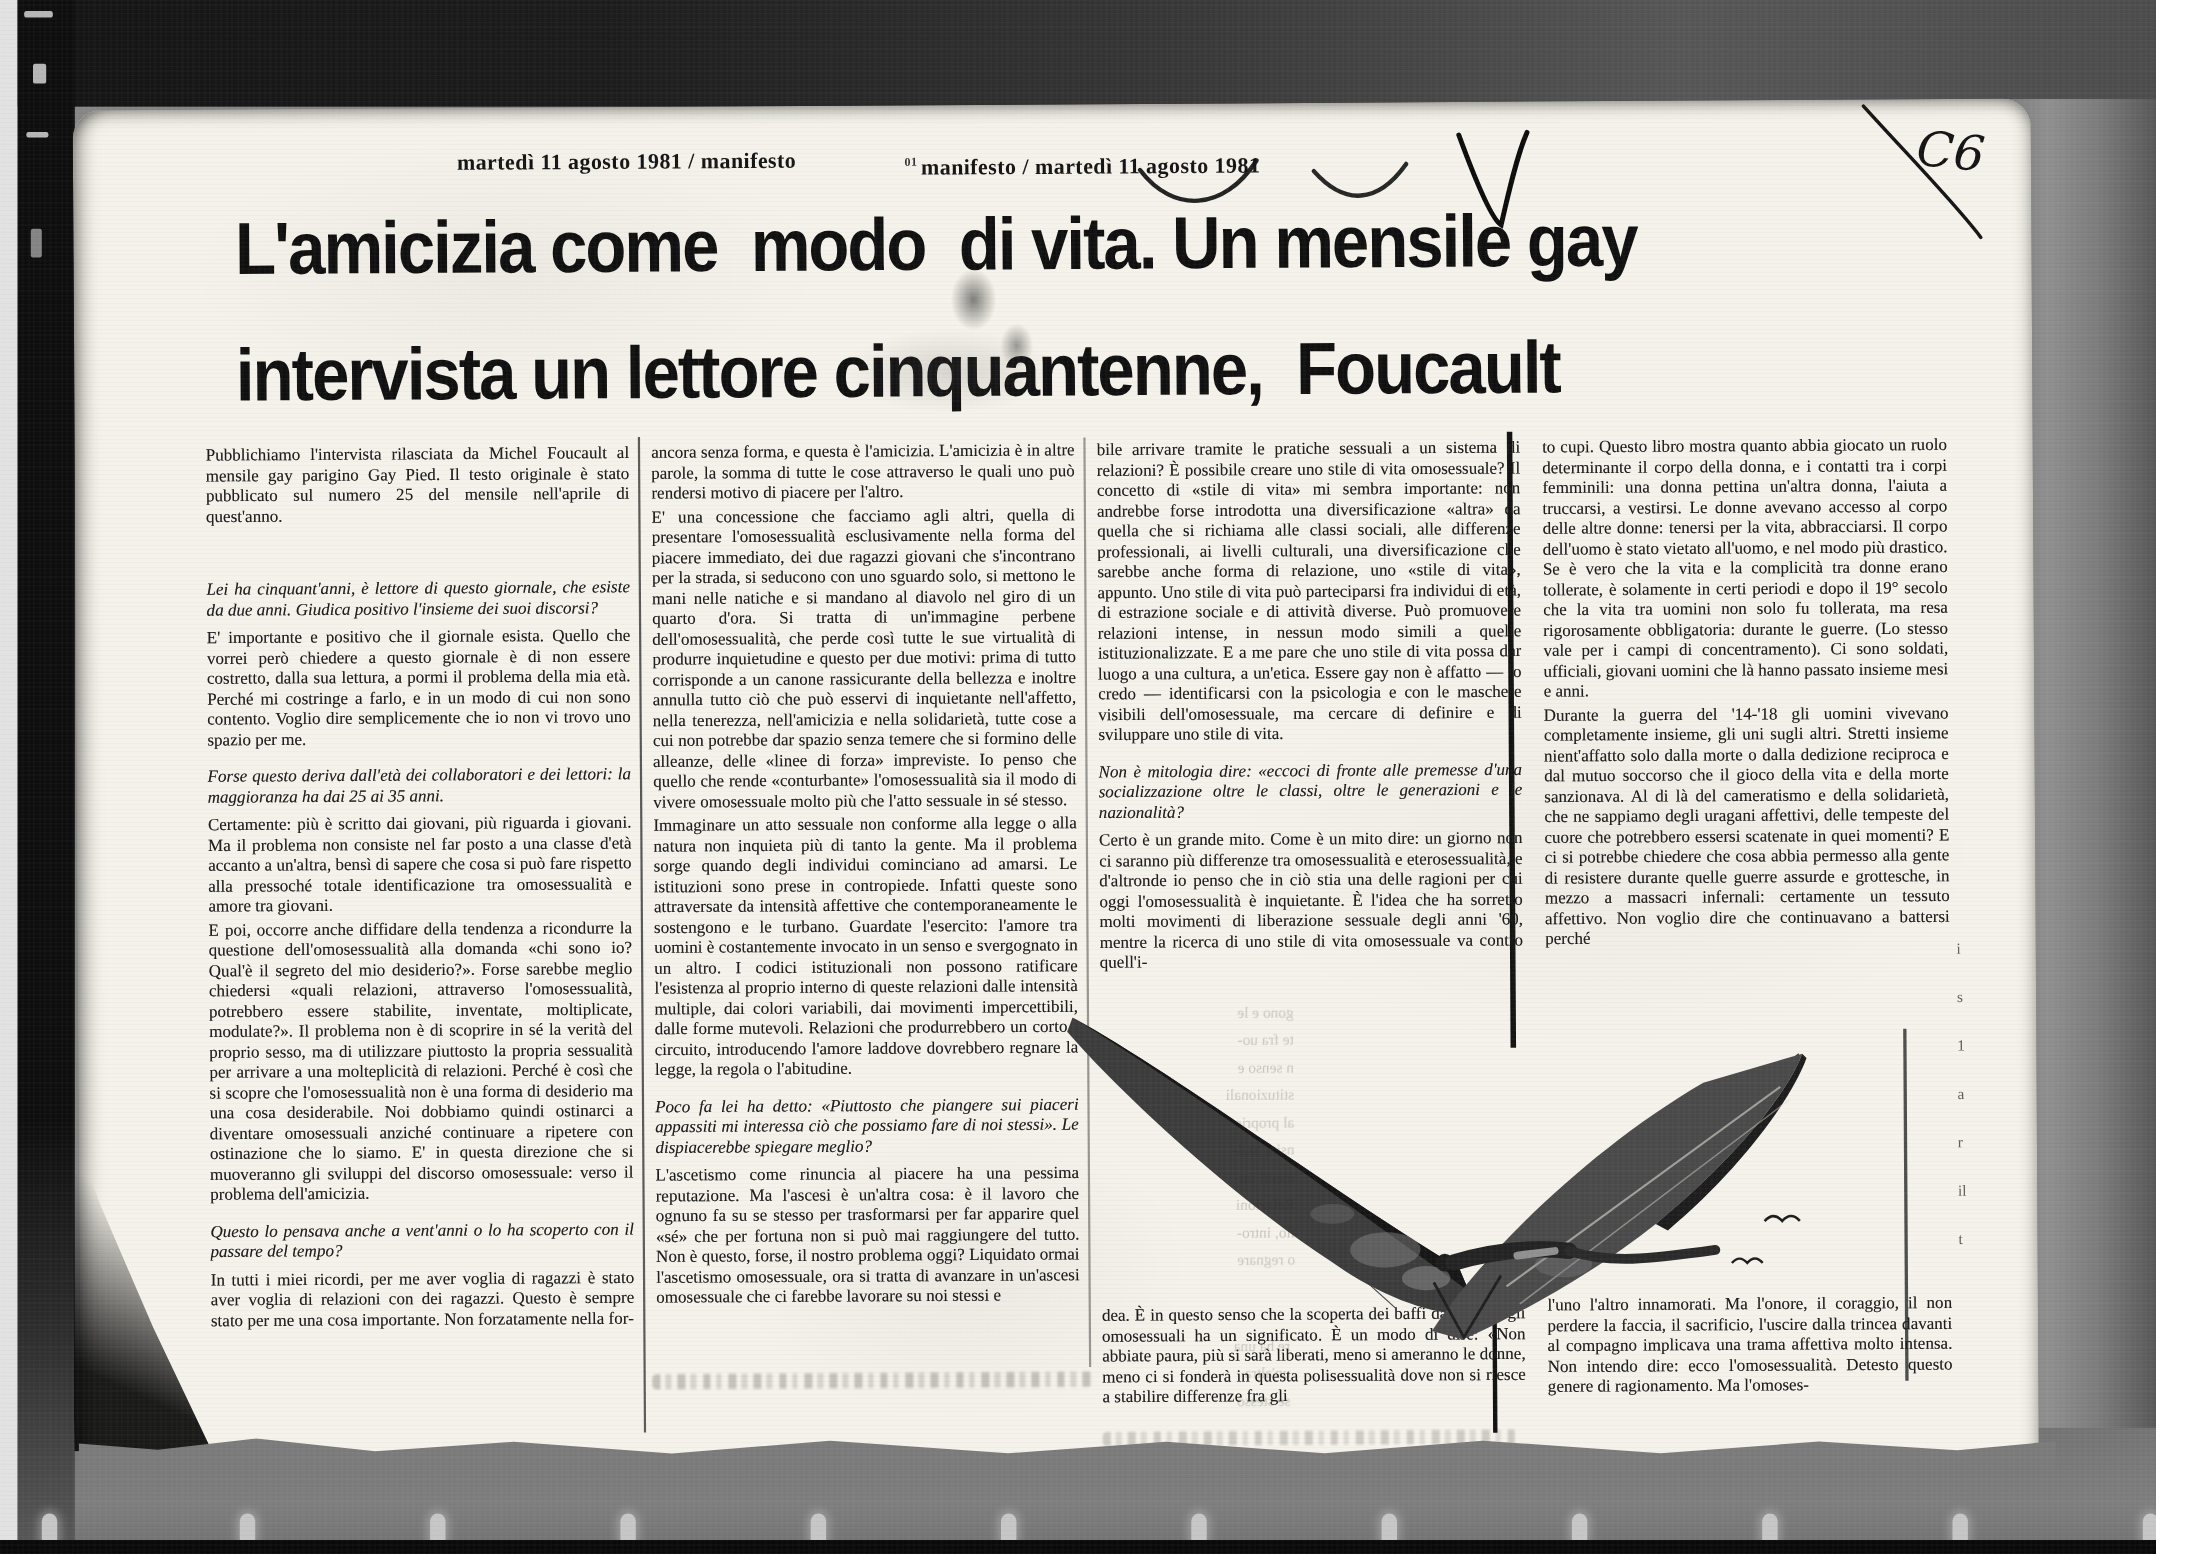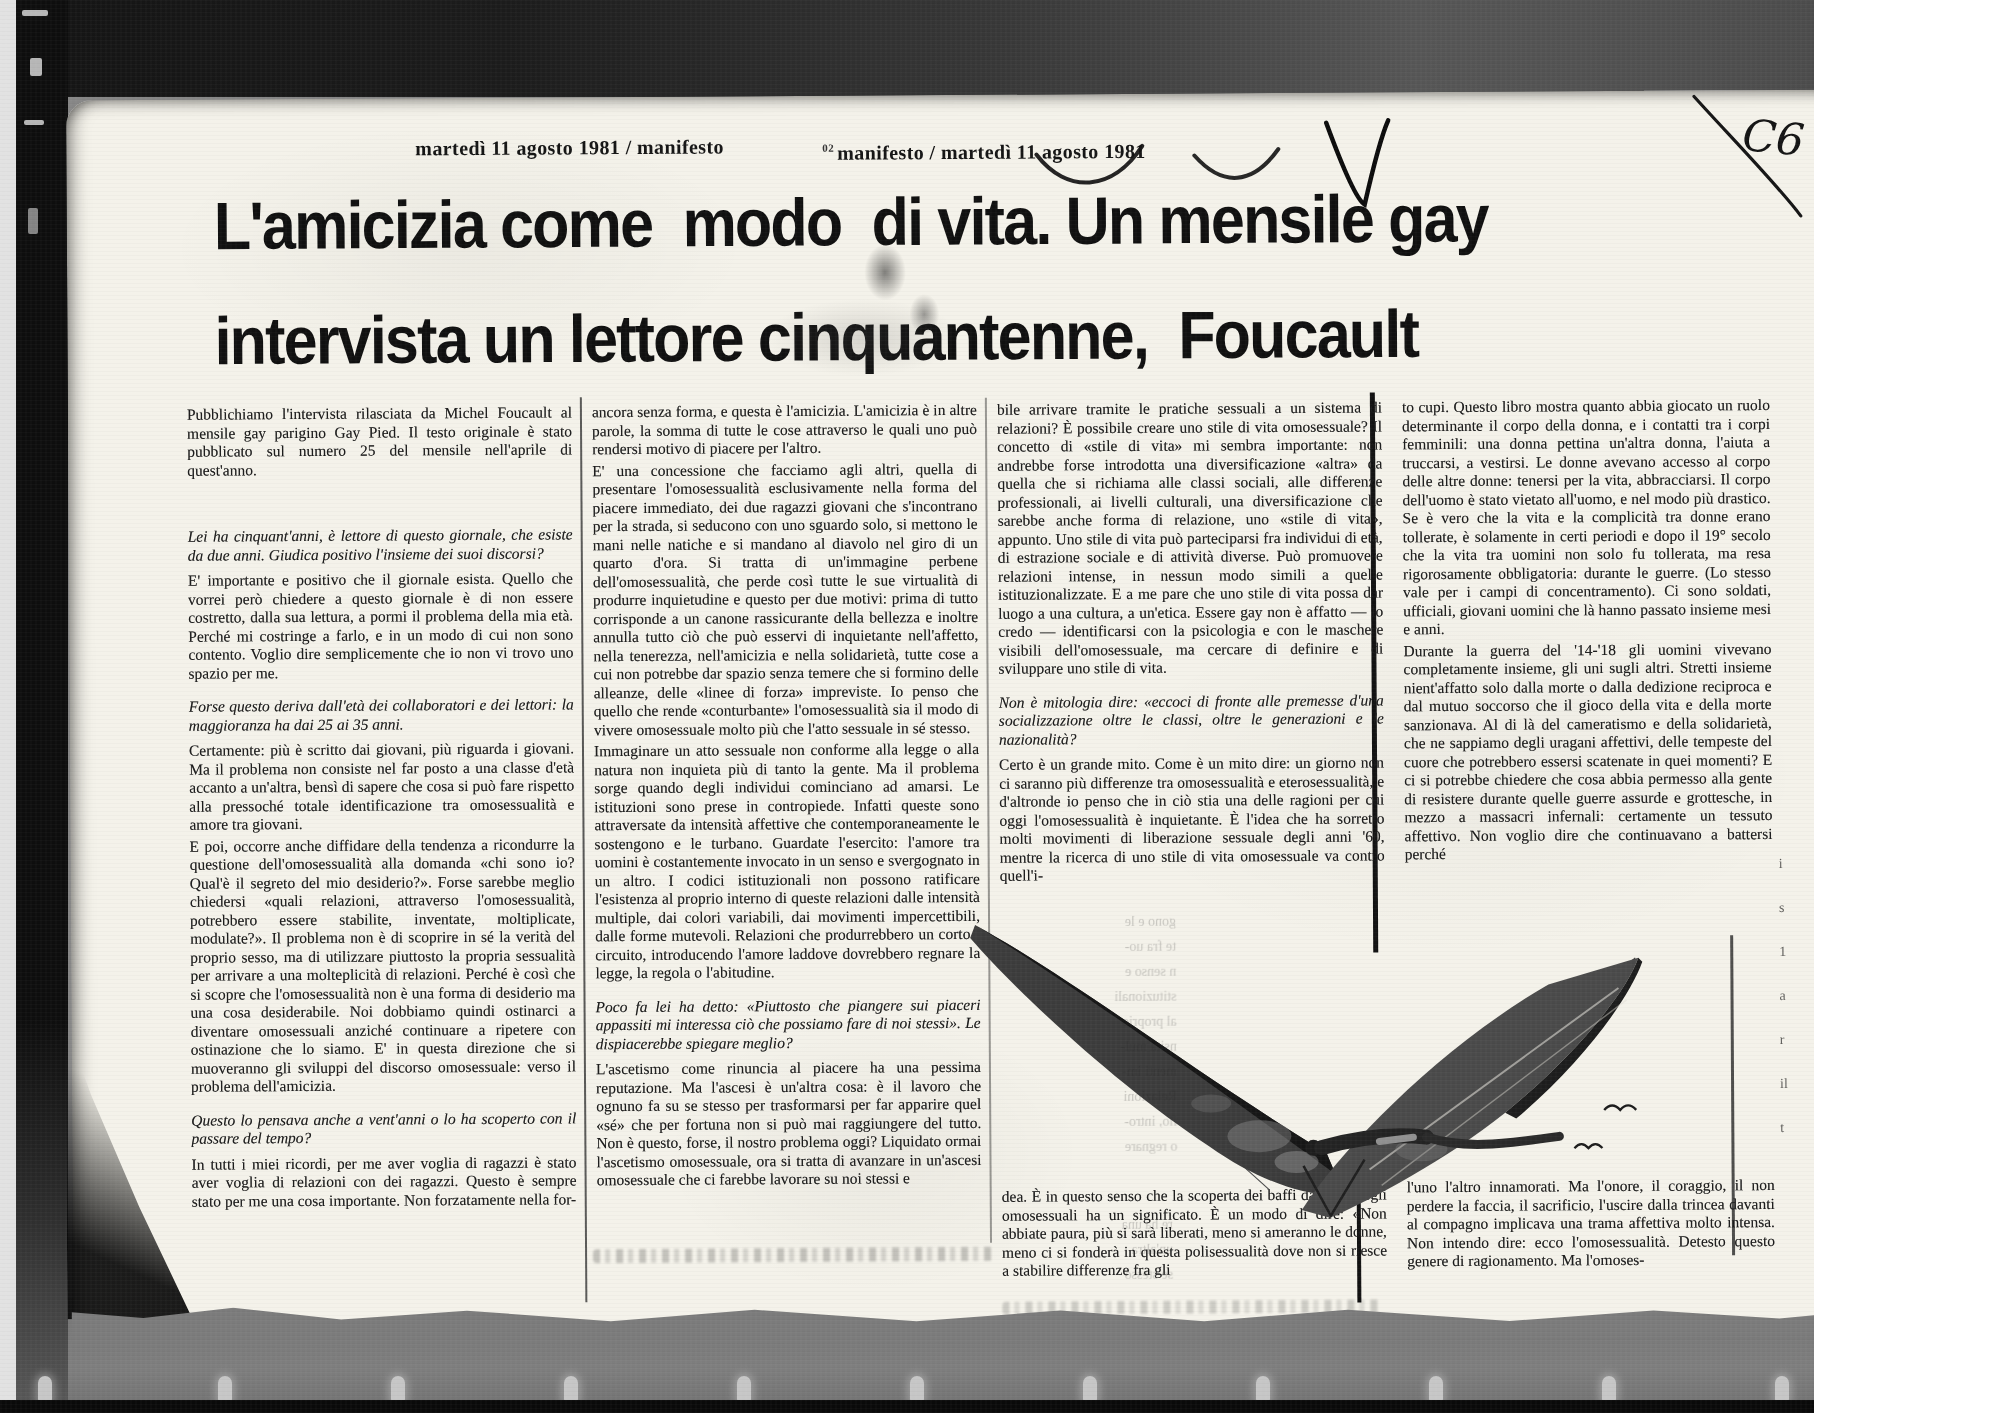--- a/index.html
+++ b/index.html
@@ -1,16 +1,16 @@
 <!DOCTYPE html>
 <html><head>
 <meta charset="utf-8">
 <style>
   html,body{margin:0;padding:0;}
-  .screen{position:relative;width:1814px;height:1413px;overflow:hidden;background:#868686;font-family:"Liberation Serif",serif;}
+  .screen{position:relative;width:1960px;height:1413px;overflow:hidden;background:#868686;font-family:"Liberation Serif",serif;}
   
   .band-top{position:absolute;left:0;top:0;width:100%;height:97px;background:linear-gradient(90deg,#141414 0,#1c1c1c 28%,#383838 55%,#565656 78%,#4c4c4c 100%);}
   .band-right{position:absolute;right:0;top:90px;width:170px;height:1210px;background:linear-gradient(90deg,#6c6c6c 0,#8f8f8f 42%,#7b7b7b 70%,#585858 100%);}
   .band-bottom{position:absolute;left:0;top:1298px;width:100%;height:115px;background:linear-gradient(180deg,#747474,#7e7e7e 60%,#717171);}
   .strip-left-white{position:absolute;left:0;top:0;width:16px;height:100%;background:#e2e2e2;}
   .strip-left-dark{position:absolute;left:16px;top:0;width:52px;height:100%;background:linear-gradient(180deg,#0e0e0e 0 72%,#2e2e2e 86%,#5a5a5a 100%);}
   .film-mark{position:absolute;background:#d4d4d4;opacity:.85;border-radius:2px;}
   .bottom-black{position:absolute;left:0;bottom:0;width:100%;height:13px;background:#0a0a0a;}
   .hole{position:absolute;top:1376px;width:14px;height:30px;border-radius:8px;background:#c6c6c6;box-shadow:0 0 9px 3px rgba(200,200,200,.45);}
   .grain{position:absolute;inset:0;pointer-events:none;opacity:.55;z-index:60;background-image:repeating-linear-gradient(0deg,rgba(255,255,255,.045) 0 1px,rgba(0,0,0,.04) 1px 2px,transparent 2px 4px),repeating-linear-gradient(90deg,rgba(255,255,255,.03) 0 2px,transparent 2px 5px);}
@@ -50,21 +50,21 @@
   <div class="strip-left-dark">
     <div class="film-mark" style="position:absolute;left:6px;top:10px;width:26px;height:6px;"></div>
     <div class="film-mark" style="position:absolute;left:14px;top:58px;width:12px;height:18px;"></div>
     <div class="film-mark" style="position:absolute;left:8px;top:120px;width:20px;height:5px;"></div>
     <div class="film-mark" style="position:absolute;left:12px;top:208px;width:10px;height:26px;opacity:.6;"></div>
   </div>
 
   <main class="paper">
 
     <div class="hdr" style="left:349px;top:38px;">martedì 11 agosto 1981 / manifesto</div>
-    <div class="hdr" style="left:756px;top:45px;"><span class="hdr-prefix">02</span><span>manifesto / martedì 11 agosto 1981</span></div>
+    <div class="hdr" style="left:756px;top:45px;"><span class="hdr-prefix">01</span><span>manifesto / martedì 11 agosto 1981</span></div>
 
     <svg class="smudge" style="left:960px;top:2px;" width="420" height="125" viewBox="0 0 420 125">
       <path d="M 10 58 C 40 98 86 96 116 50" stroke="#101010" stroke-width="4" fill="none" stroke-linecap="round" opacity=".92"></path>
       <path d="M 168 60 C 196 92 226 90 252 54" stroke="#101010" stroke-width="4" fill="none" stroke-linecap="round" opacity=".9"></path>
       <path d="M 300 28 C 318 78 331 106 338 110 C 345 80 353 46 362 26" stroke="#0c0c0c" stroke-width="4.5" fill="none" stroke-linecap="round"></path>
     </svg>
 
     <h1 class="headline" style="top:88px;margin:0;">L'amicizia come  modo  di vita. Un mensile gay</h1>
     <h1 class="headline" style="top:203px;margin:0;">intervista un lettore cinquantenne,  Foucault</h1>
     <div class="smudge" style="left:690px;top:200px;width:210px;height:84px;background:radial-gradient(ellipse,rgba(80,80,80,.18),transparent 65%);"></div>

